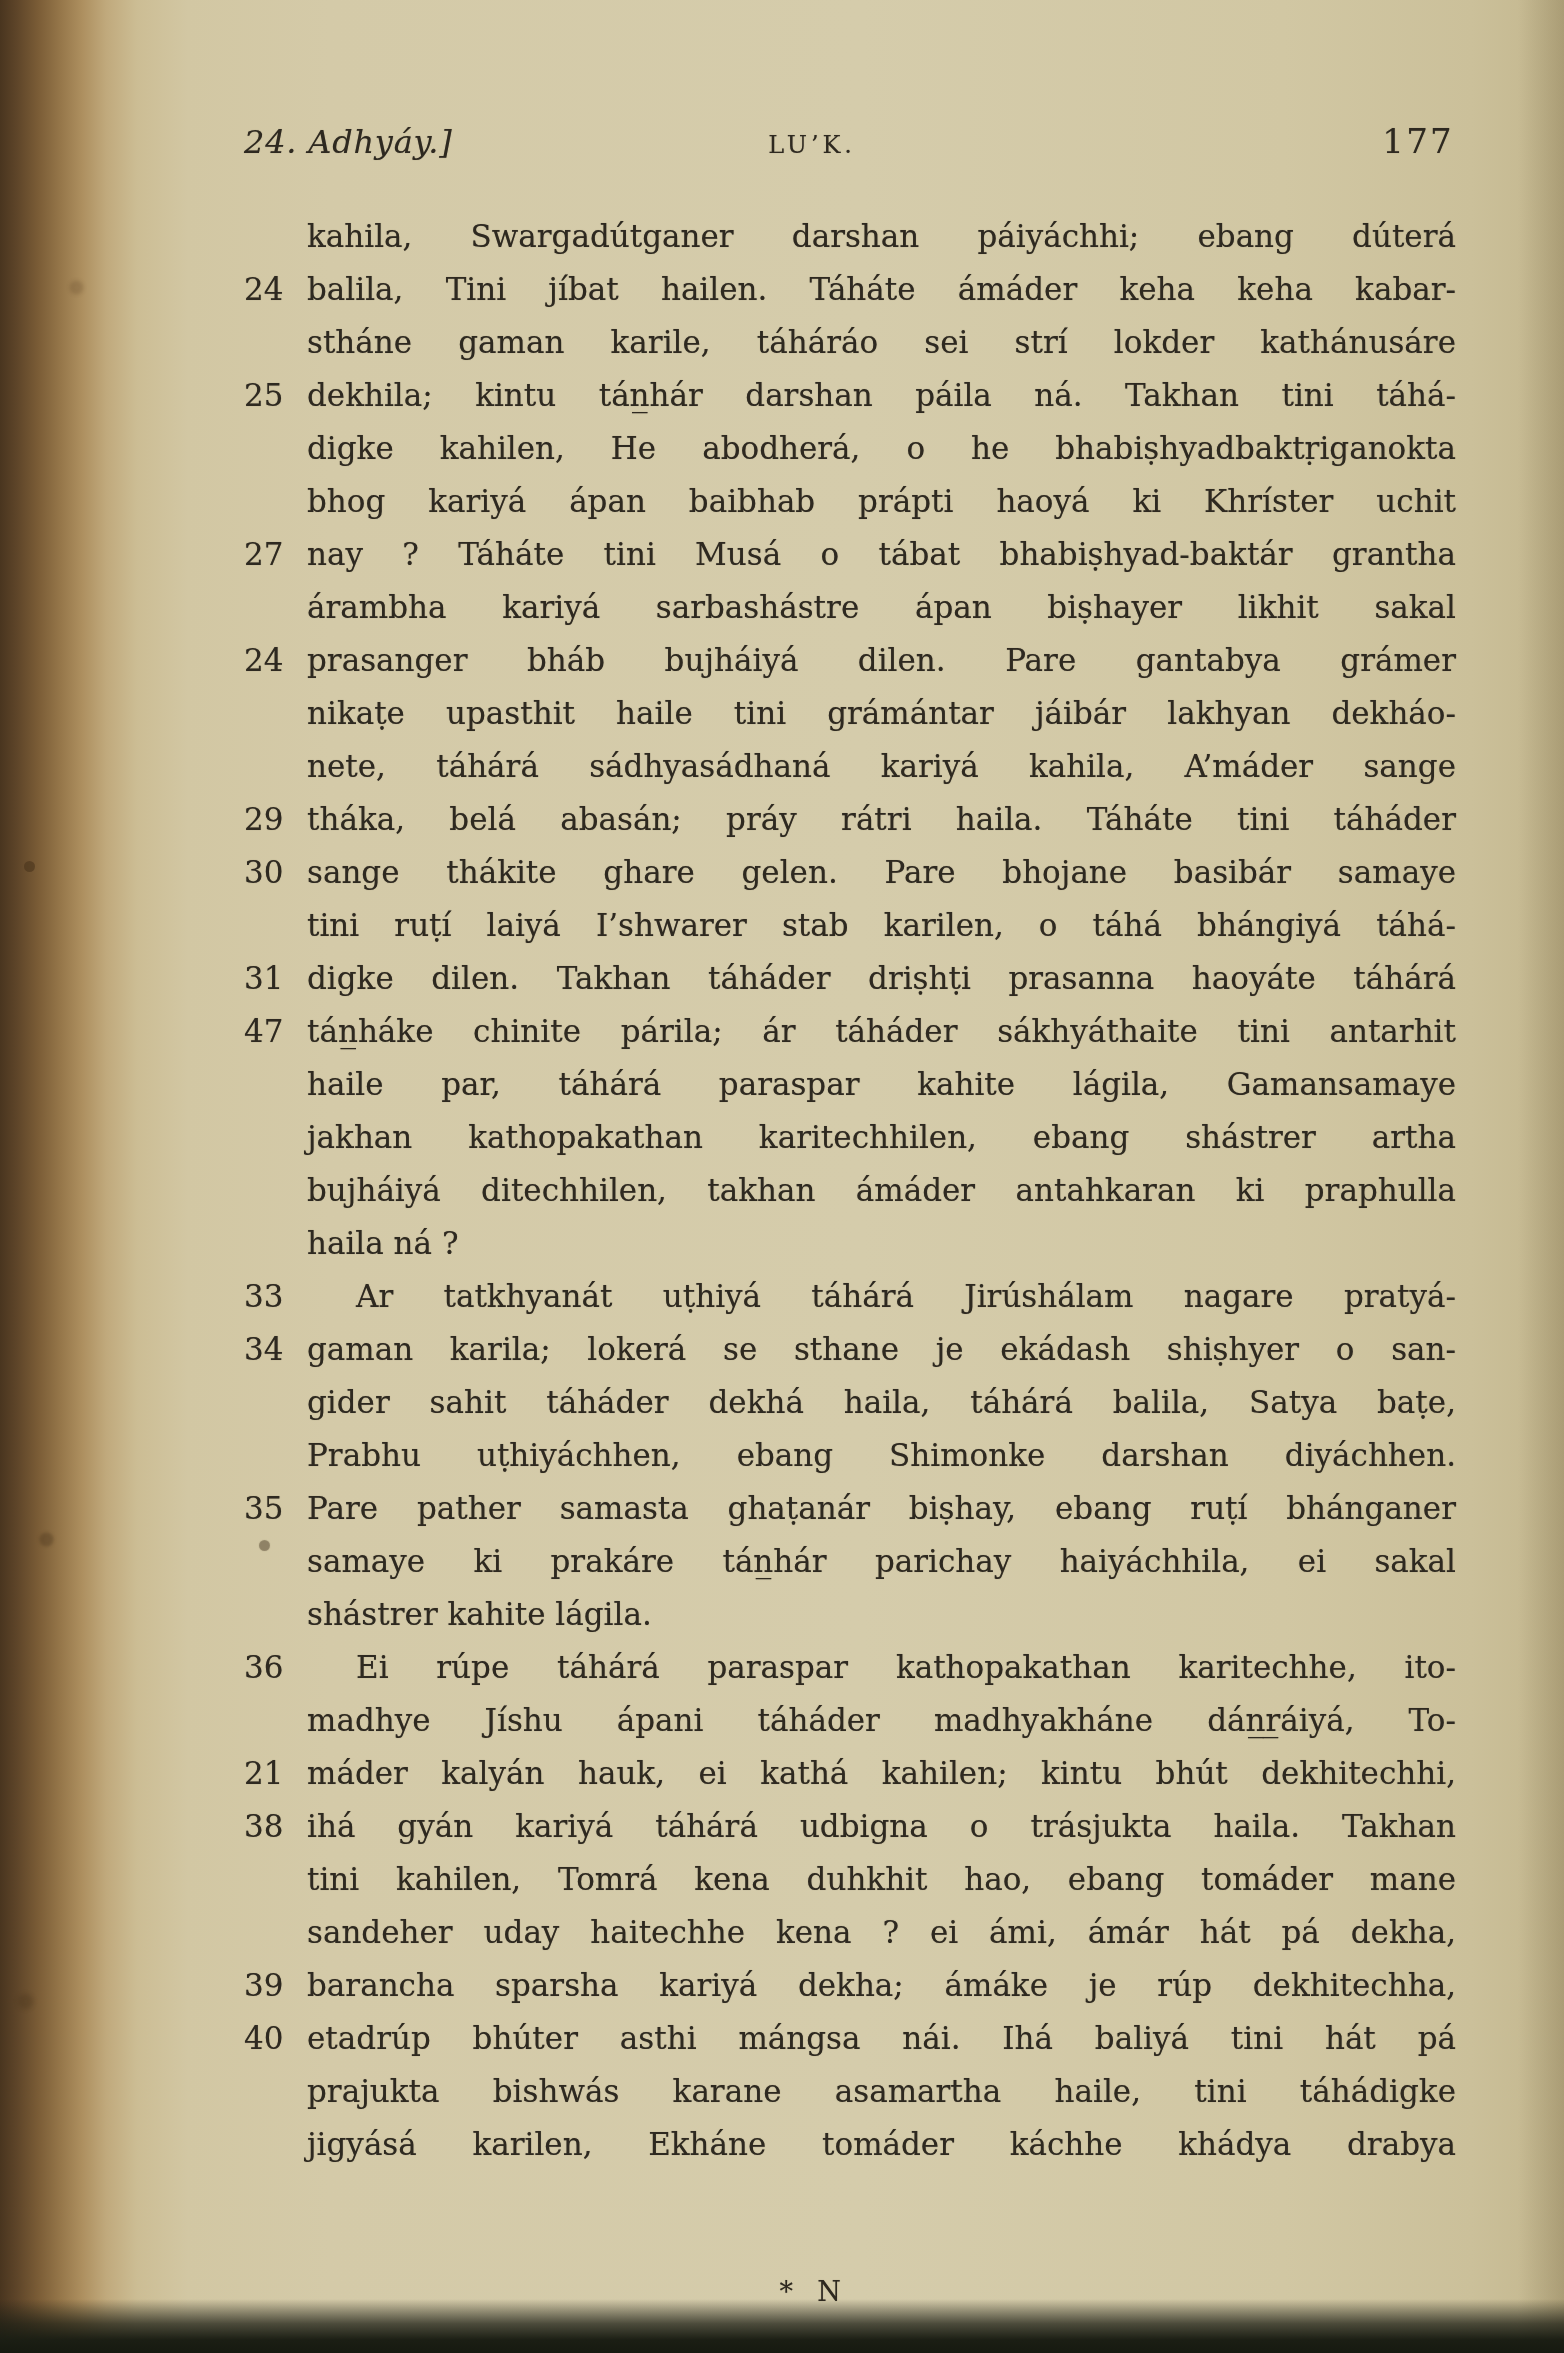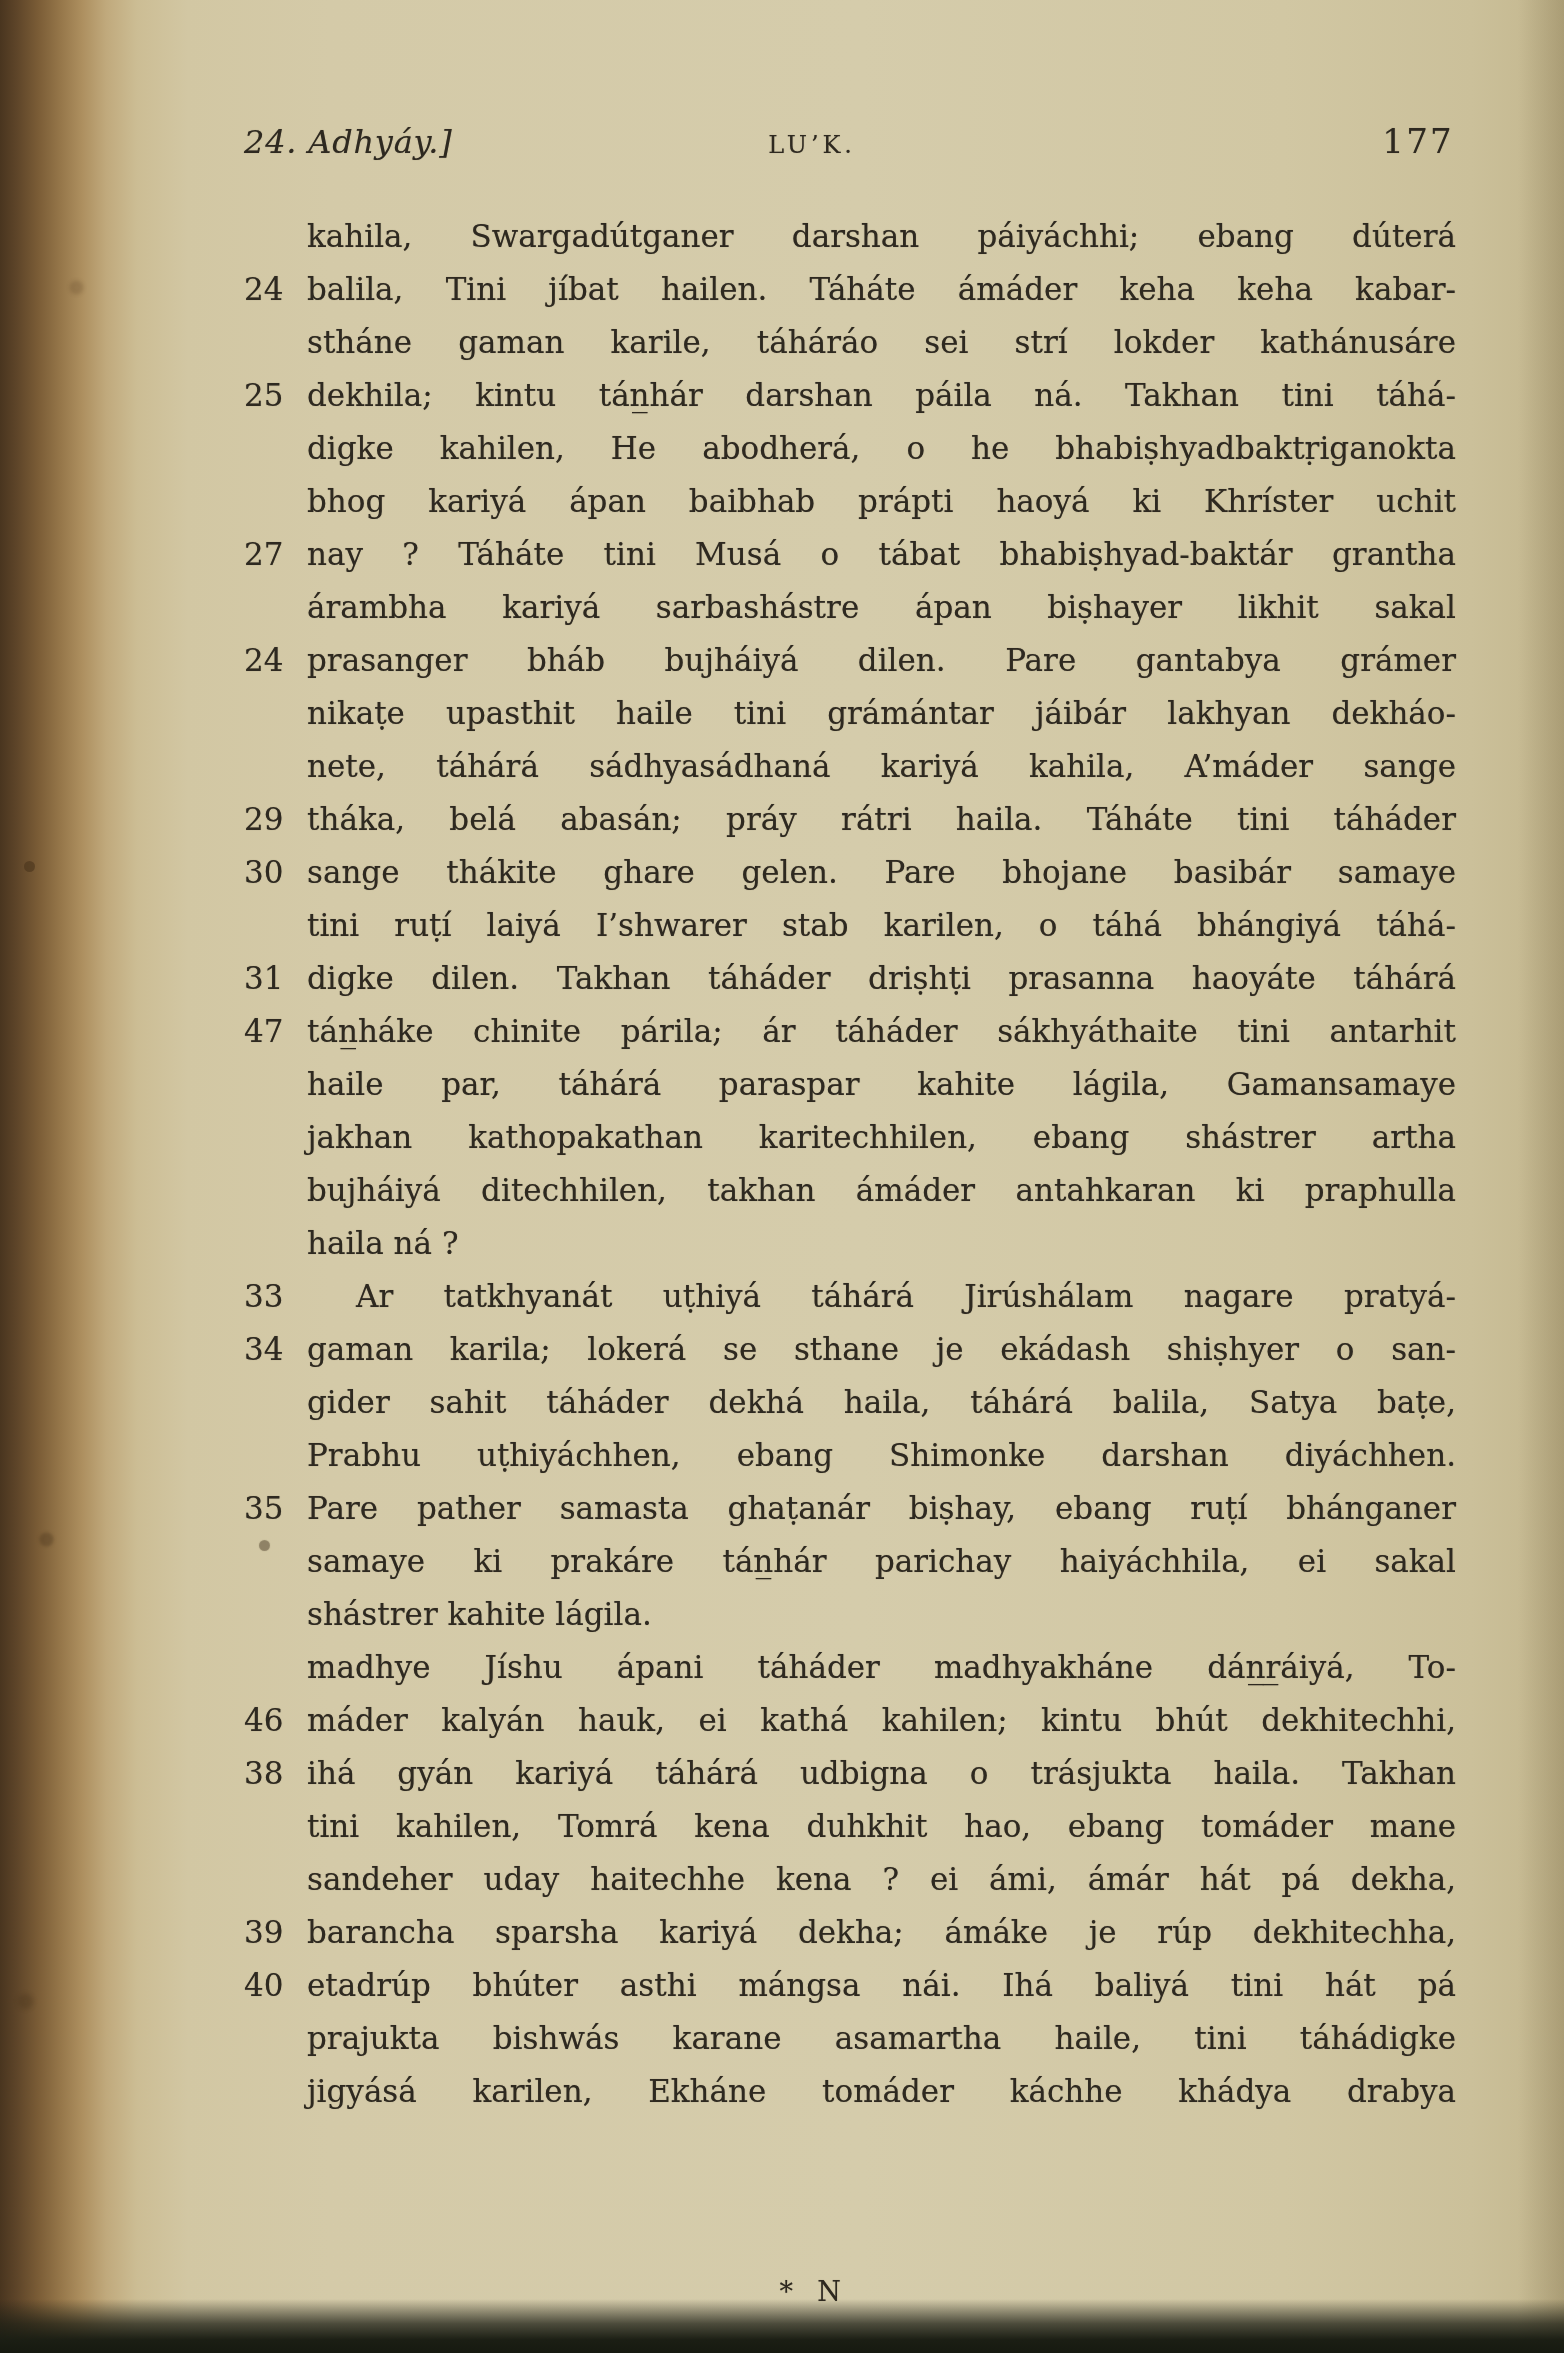--- a/index.html
+++ b/index.html
@@ -238,26 +238,30 @@
         <span class="ltext">Pare pather samasta ghaṭanár biṣhay, ebang ruṭí bhánganer</span>
       </div>
       <div class="line j">
         <span class="vnum"></span>
         <span class="ltext">samaye ki prakáre tán̲hár parichay haiyáchhila, ei sakal</span>
       </div>
       <div class="line">
         <span class="vnum"></span>
         <span class="ltext">shástrer kahite lágila.</span>
       </div>
+      <div class="line j ind">
+        <span class="vnum">36</span>
+        <span class="ltext">Ei rúpe táhárá paraspar kathopakathan karitechhe, ito-</span>
+      </div>
       <div class="line j">
         <span class="vnum"></span>
         <span class="ltext">madhye Jíshu ápani táháder madhyakháne dán̲r̲áiyá, To-</span>
       </div>
       <div class="line j">
-        <span class="vnum">46</span>
+        <span class="vnum">21</span>
         <span class="ltext">máder kalyán hauk, ei kathá kahilen; kintu bhút dekhitechhi,</span>
       </div>
       <div class="line j">
         <span class="vnum">38</span>
         <span class="ltext">ihá gyán kariyá táhárá udbigna o trásjukta haila. Takhan</span>
       </div>
       <div class="line j">
         <span class="vnum"></span>
         <span class="ltext">tini kahilen, Tomrá kena duhkhit hao, ebang tomáder mane</span>
       </div>

